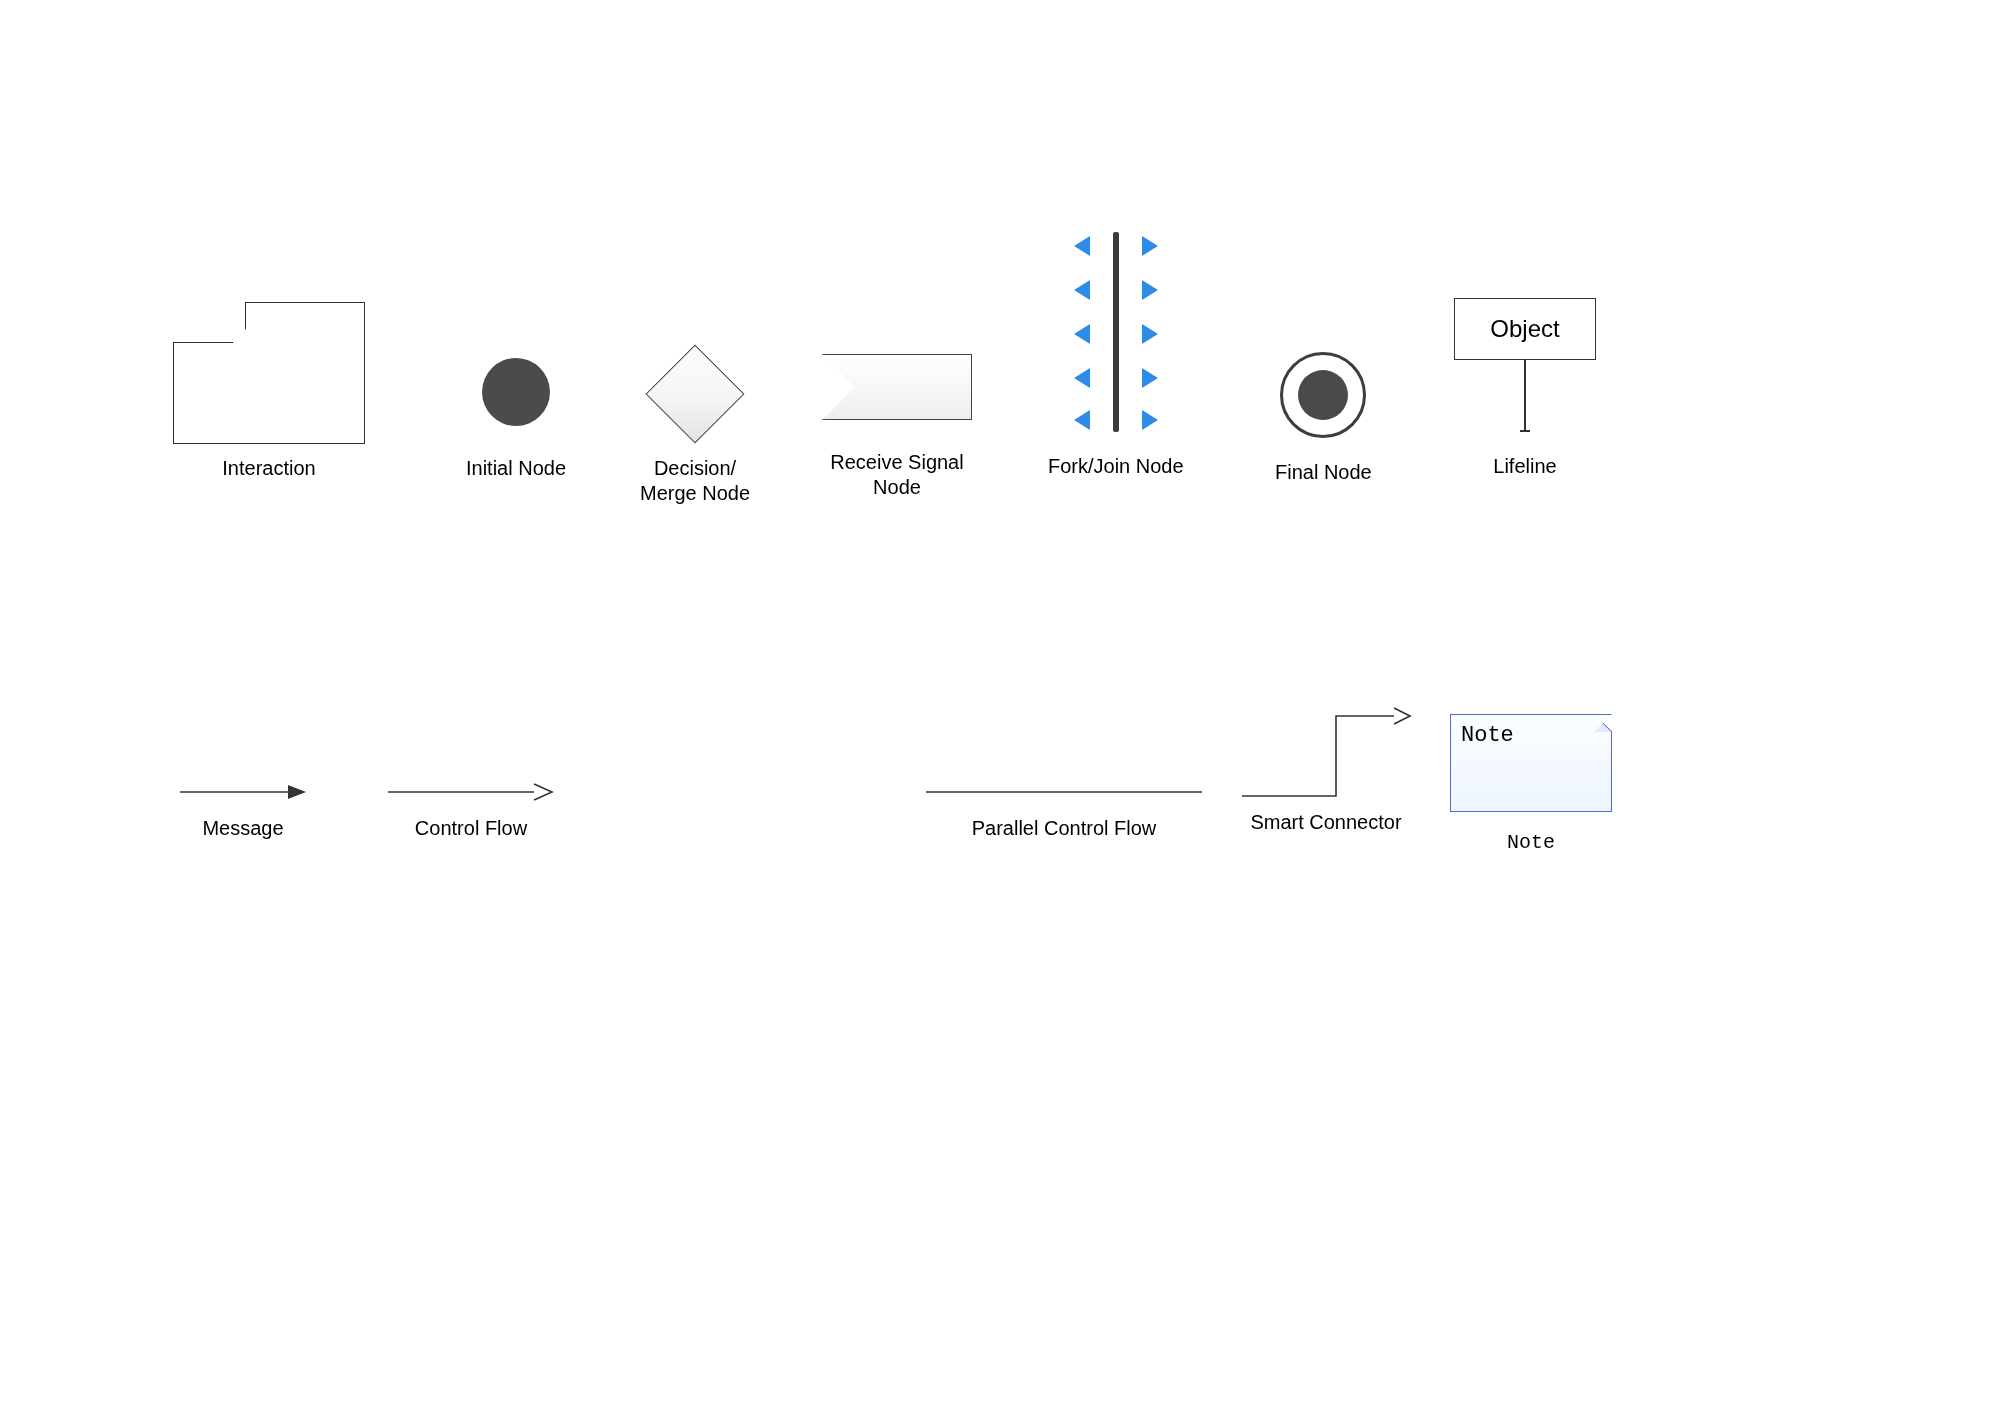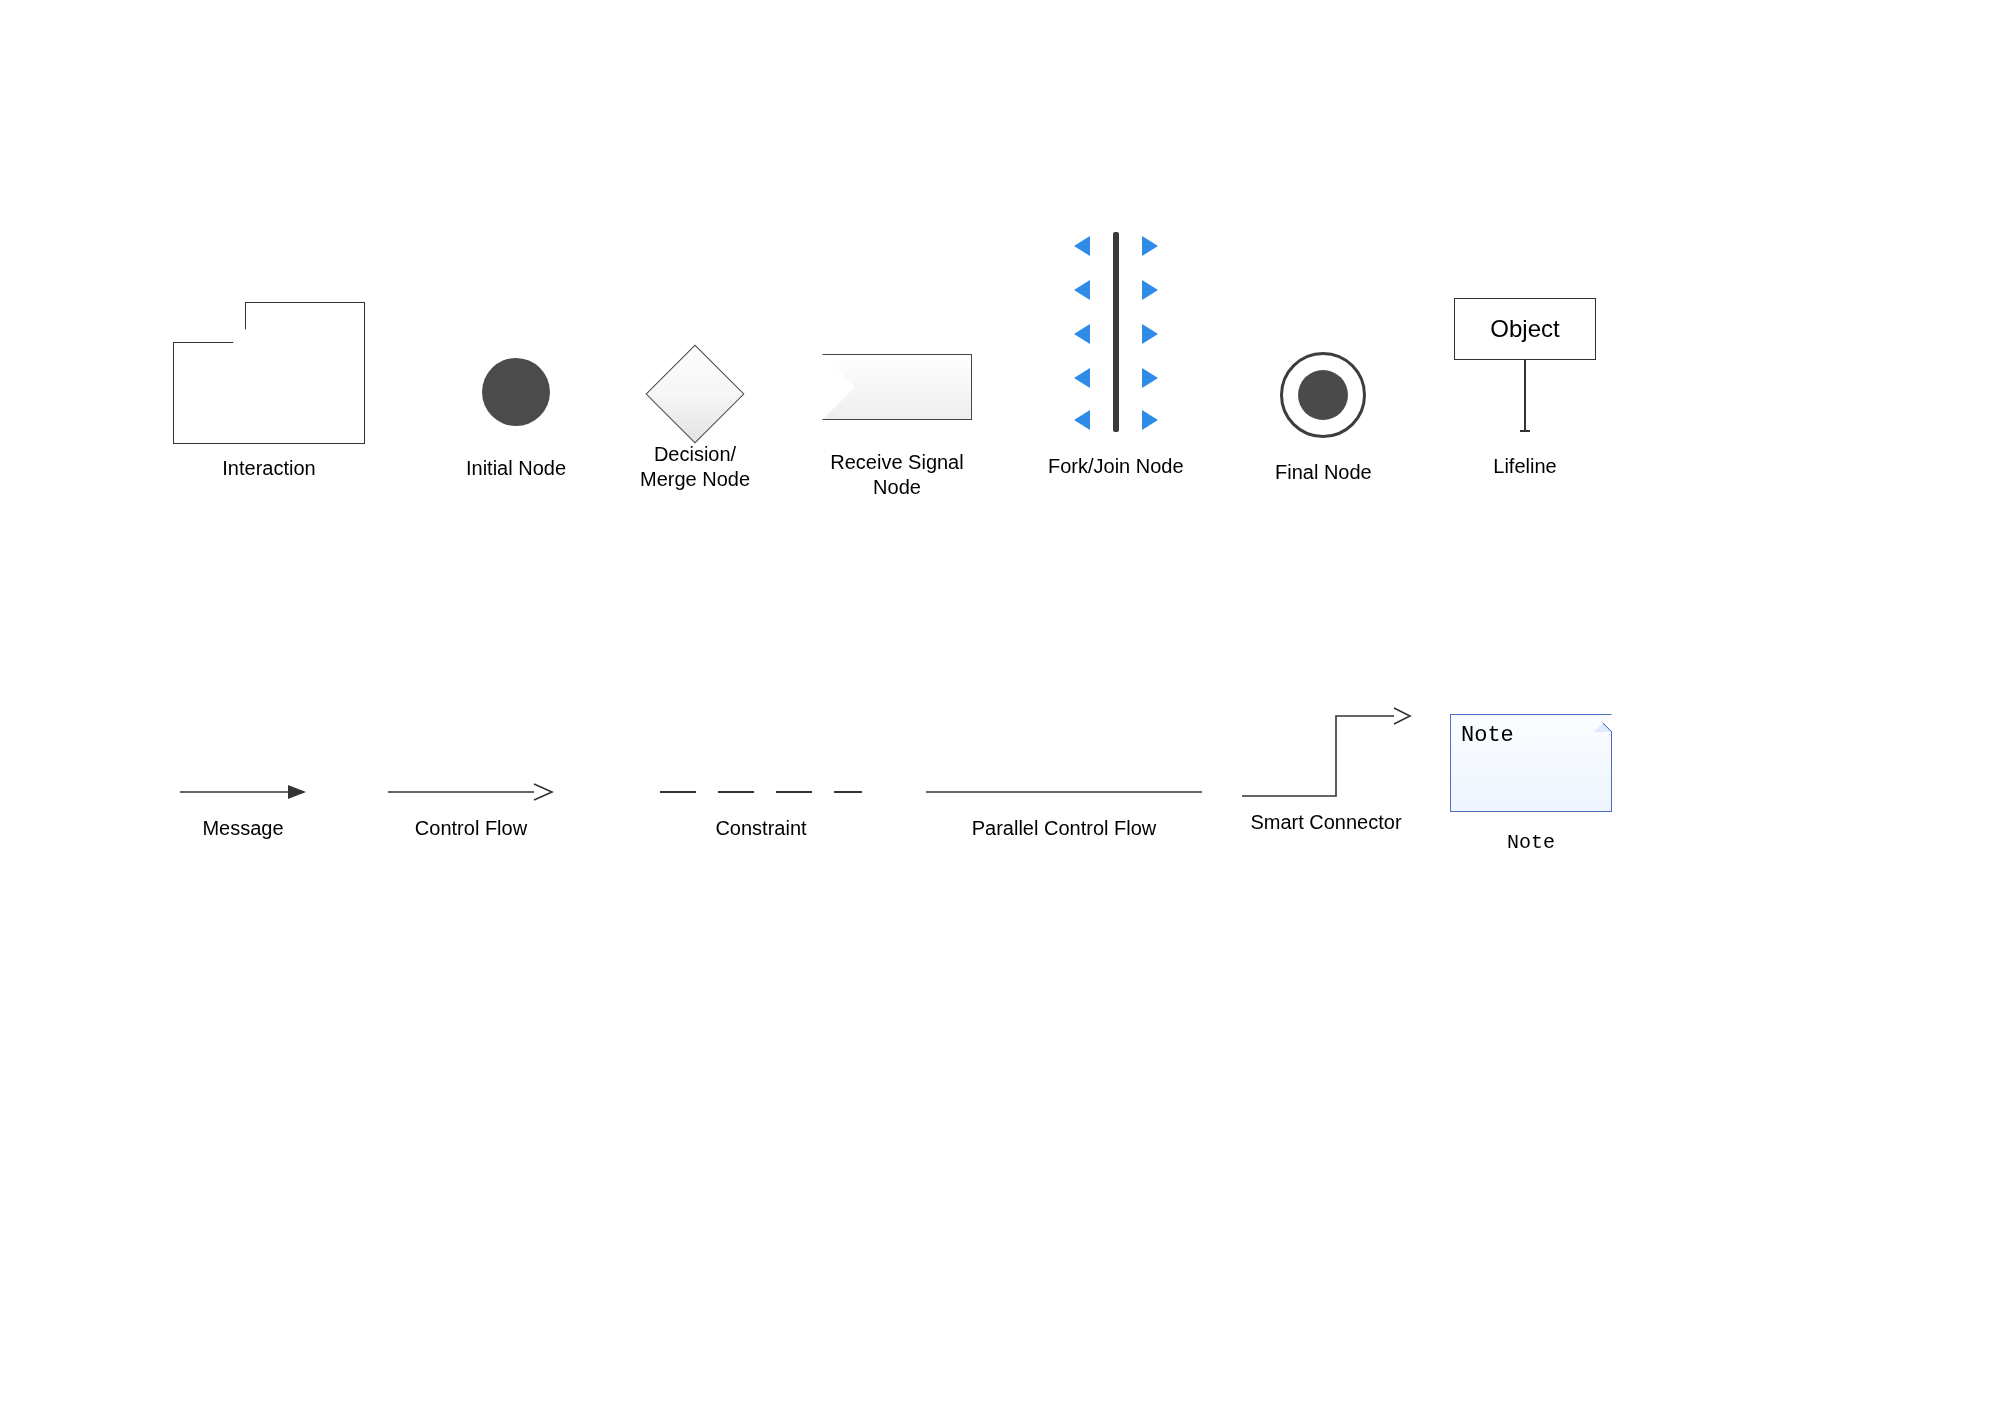--- a/index.html
+++ b/index.html
@@ -47,21 +47,21 @@
 
 <div class="item" style="left:466px;top:358px;">
   <div class="initial"></div>
   <div class="label" style="margin-top:30px;">Initial Node</div>
 </div>
 
 <div class="item" style="left:640px;top:346px;">
   <div class="diamond-wrap">
         <div class="diamond"></div>
       </div>
-  <div class="label" style="margin-top:0;">Decision/
+  <div class="label" style="margin-top:14px;">Decision/
 Merge Node</div>
 </div>
 
 <div class="item" style="left:822px;top:354px;">
   <div class="rsignal"></div>
   <div class="label" style="margin-top:30px;">Receive Signal
 Node</div>
 </div>
 
 <div class="item" style="left:1048px;top:232px;justify-content:flex-end;">
@@ -106,26 +106,20 @@
 </div>
 
 <div class="item" style="left:386px;top:780px;">
   <svg width="170" height="24">
     <line x1="2" y1="12" x2="148" y2="12" stroke="#333" stroke-width="1.6"></line>
     <polyline points="148,4 166,12 148,20" fill="none" stroke="#333" stroke-width="1.6"></polyline>
   </svg>
   <div class="label">Control Flow</div>
 </div>
 
-<div class="item" style="left:656px;top:780px;">
-  <svg width="210" height="24">
-    <line x1="4" y1="12" x2="206" y2="12" stroke="#333" stroke-width="1.8" stroke-dasharray="36 22"></line>
-  </svg>
-  <div class="label">Constraint</div>
-</div>
 
 <div class="item" style="left:924px;top:780px;">
   <svg width="280" height="24">
     <line x1="2" y1="12" x2="278" y2="12" stroke="#333" stroke-width="1.6"></line>
   </svg>
   <div class="label">Parallel Control Flow</div>
 </div>
 
 <div class="item" style="left:1236px;top:700px;">
   <svg width="180" height="110">

